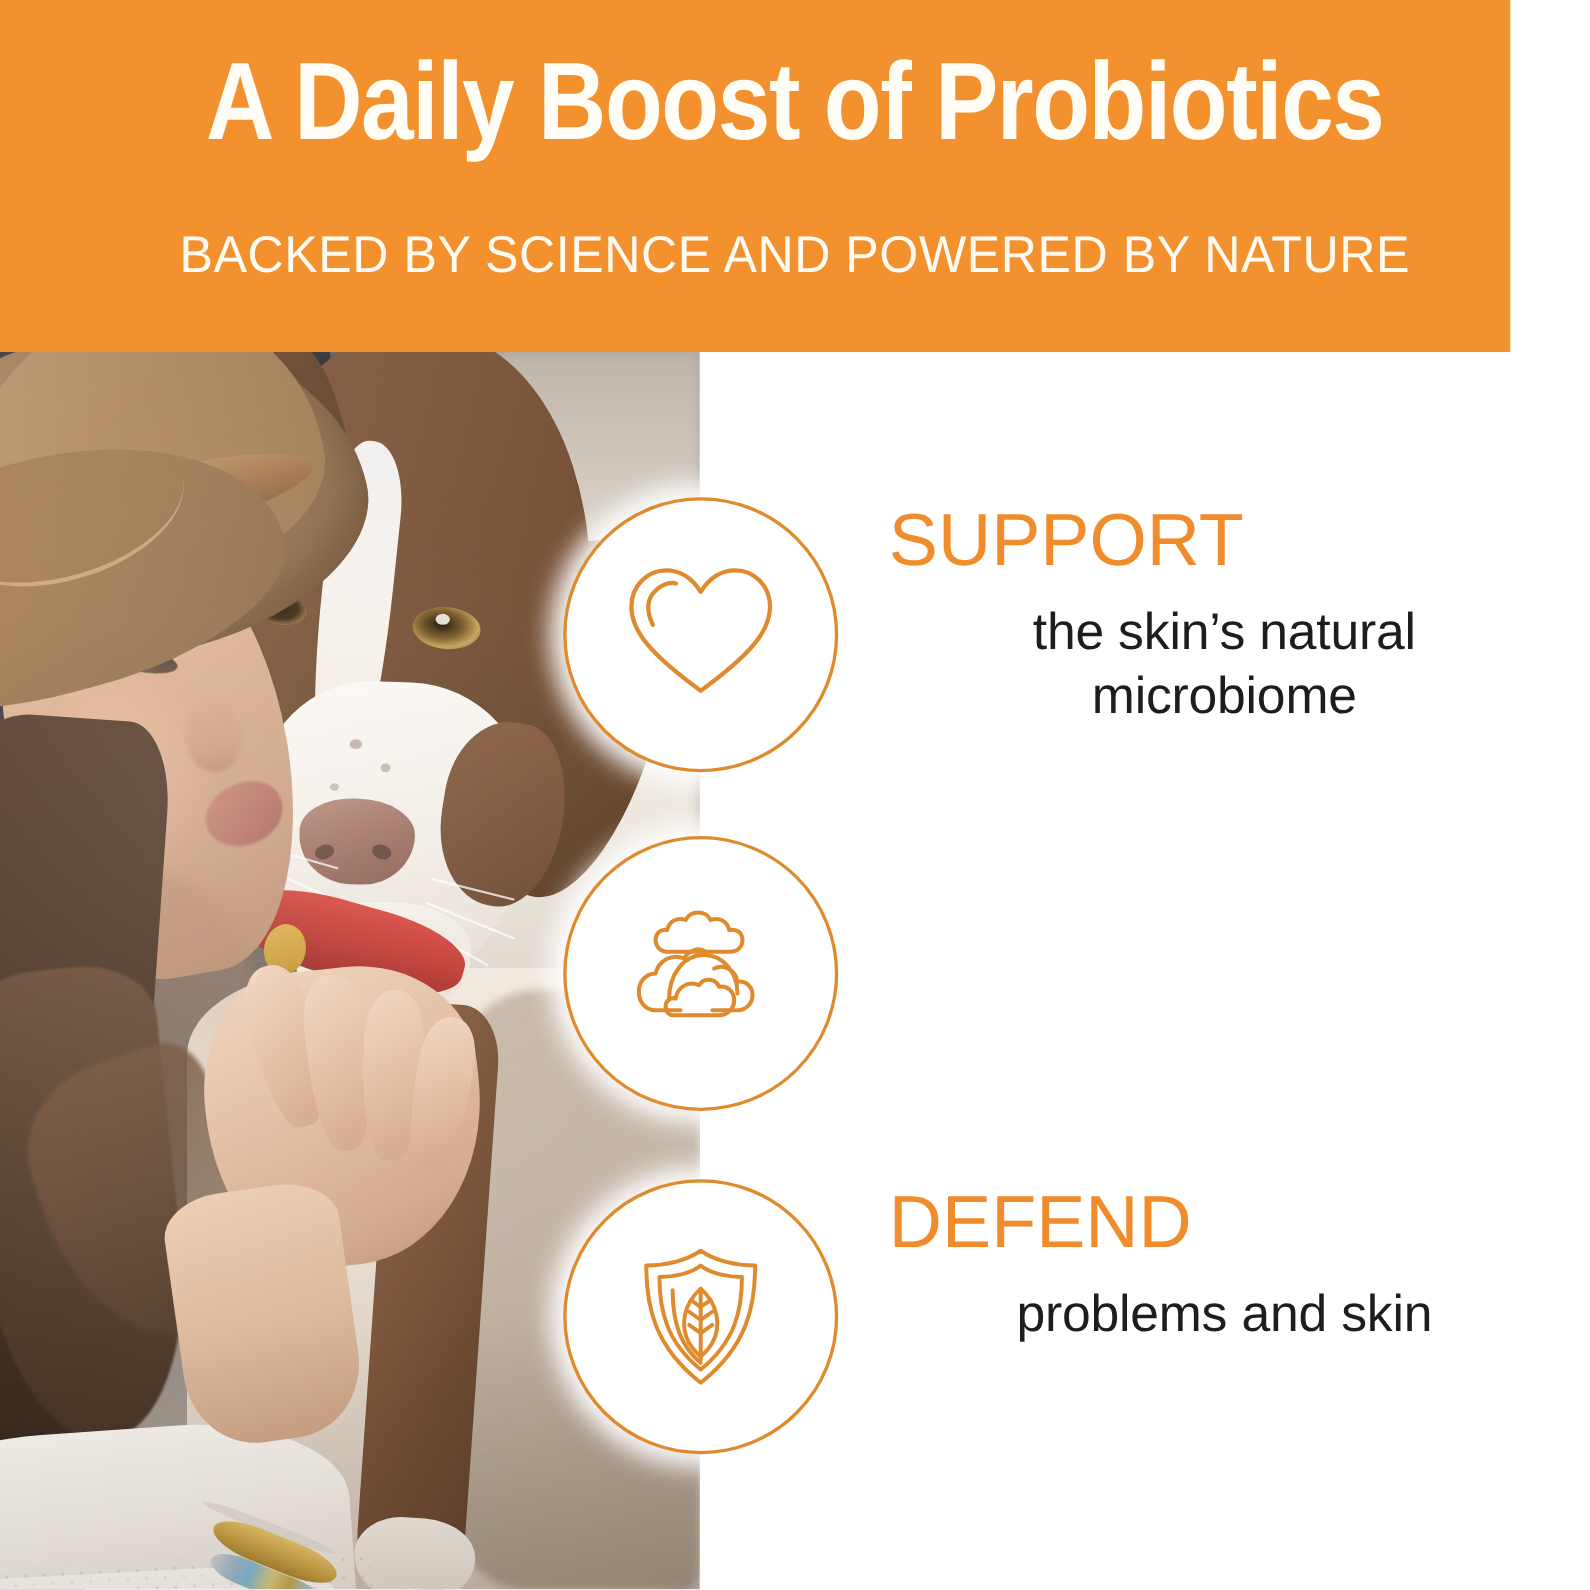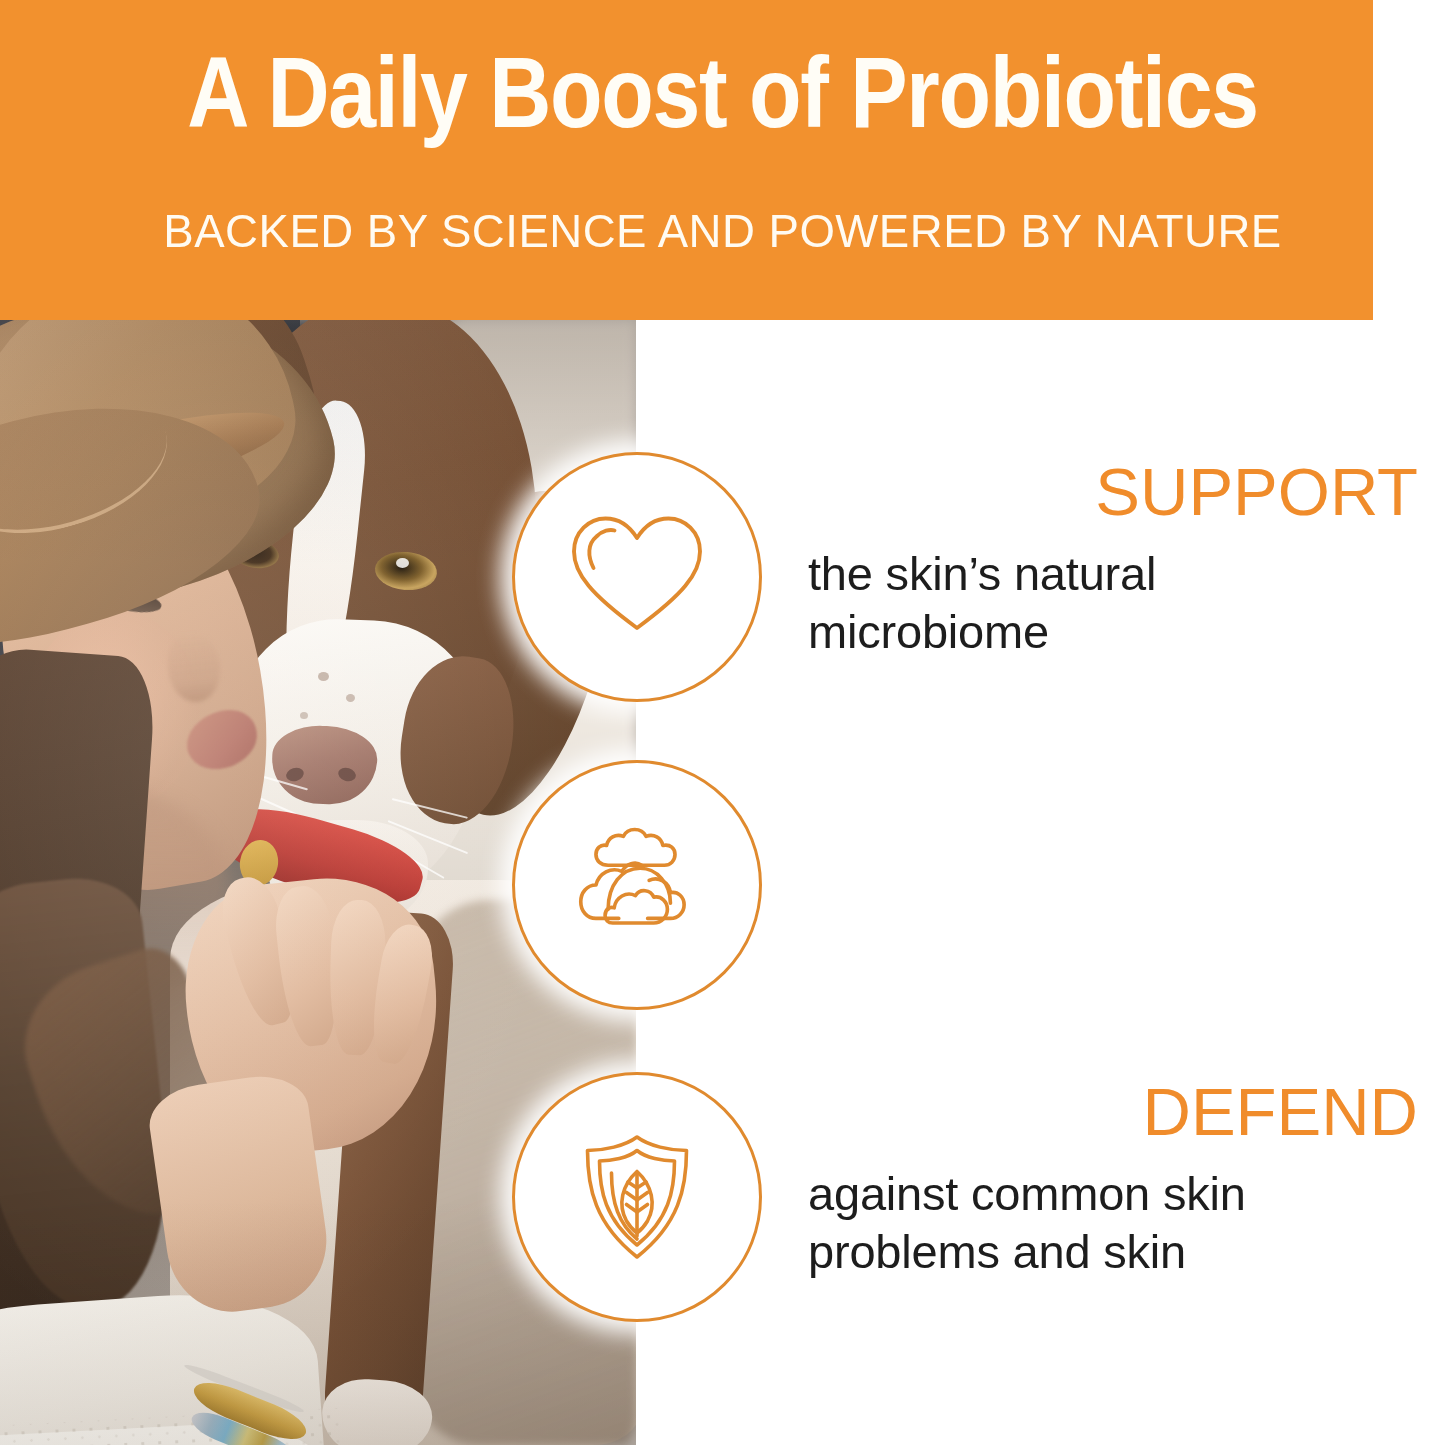--- a/index.html
+++ b/index.html
@@ -435,30 +435,30 @@
     width:610px;
   }
   .feature-title {
     font-family:"Liberation Sans", sans-serif;
     font-weight:normal;
     font-size:67px;
     line-height:1.0;
     color:#F08C2B;
     letter-spacing:0px;
     white-space:nowrap;
-    text-align:right;
   }
   .feature-desc {
     margin-top:20px;
     font-family:"Liberation Sans", sans-serif;
     font-weight:normal;
     font-size:47px;
     line-height:1.24;
     color:#1d1d1d;
     letter-spacing:-0.2px;
+    text-align:center;
   }
   .feature-desc span { display:block; white-space:nowrap; }
 </style>
 </head>
 <body>
 
 <div id="page">
 
   <div id="header">
     <div id="header-title">A Daily Boost of Probiotics</div>
@@ -585,19 +585,18 @@
         <line x1="50" y1="44" x2="56" y2="40"></line>
         <line x1="50" y1="52" x2="43" y2="47"></line>
         <line x1="50" y1="52" x2="57" y2="47"></line>
         <line x1="50" y1="60" x2="43" y2="55"></line>
         <line x1="50" y1="60" x2="57" y2="55"></line>
       </svg>
     </div>
     <div class="feature-text">
       <div class="feature-title">DEFEND</div>
       <div class="feature-desc">
-        <span>against common skin</span>
         <span>problems and skin</span>
       </div>
     </div>
   </div>
 
 </div>
 
 </body></html>

